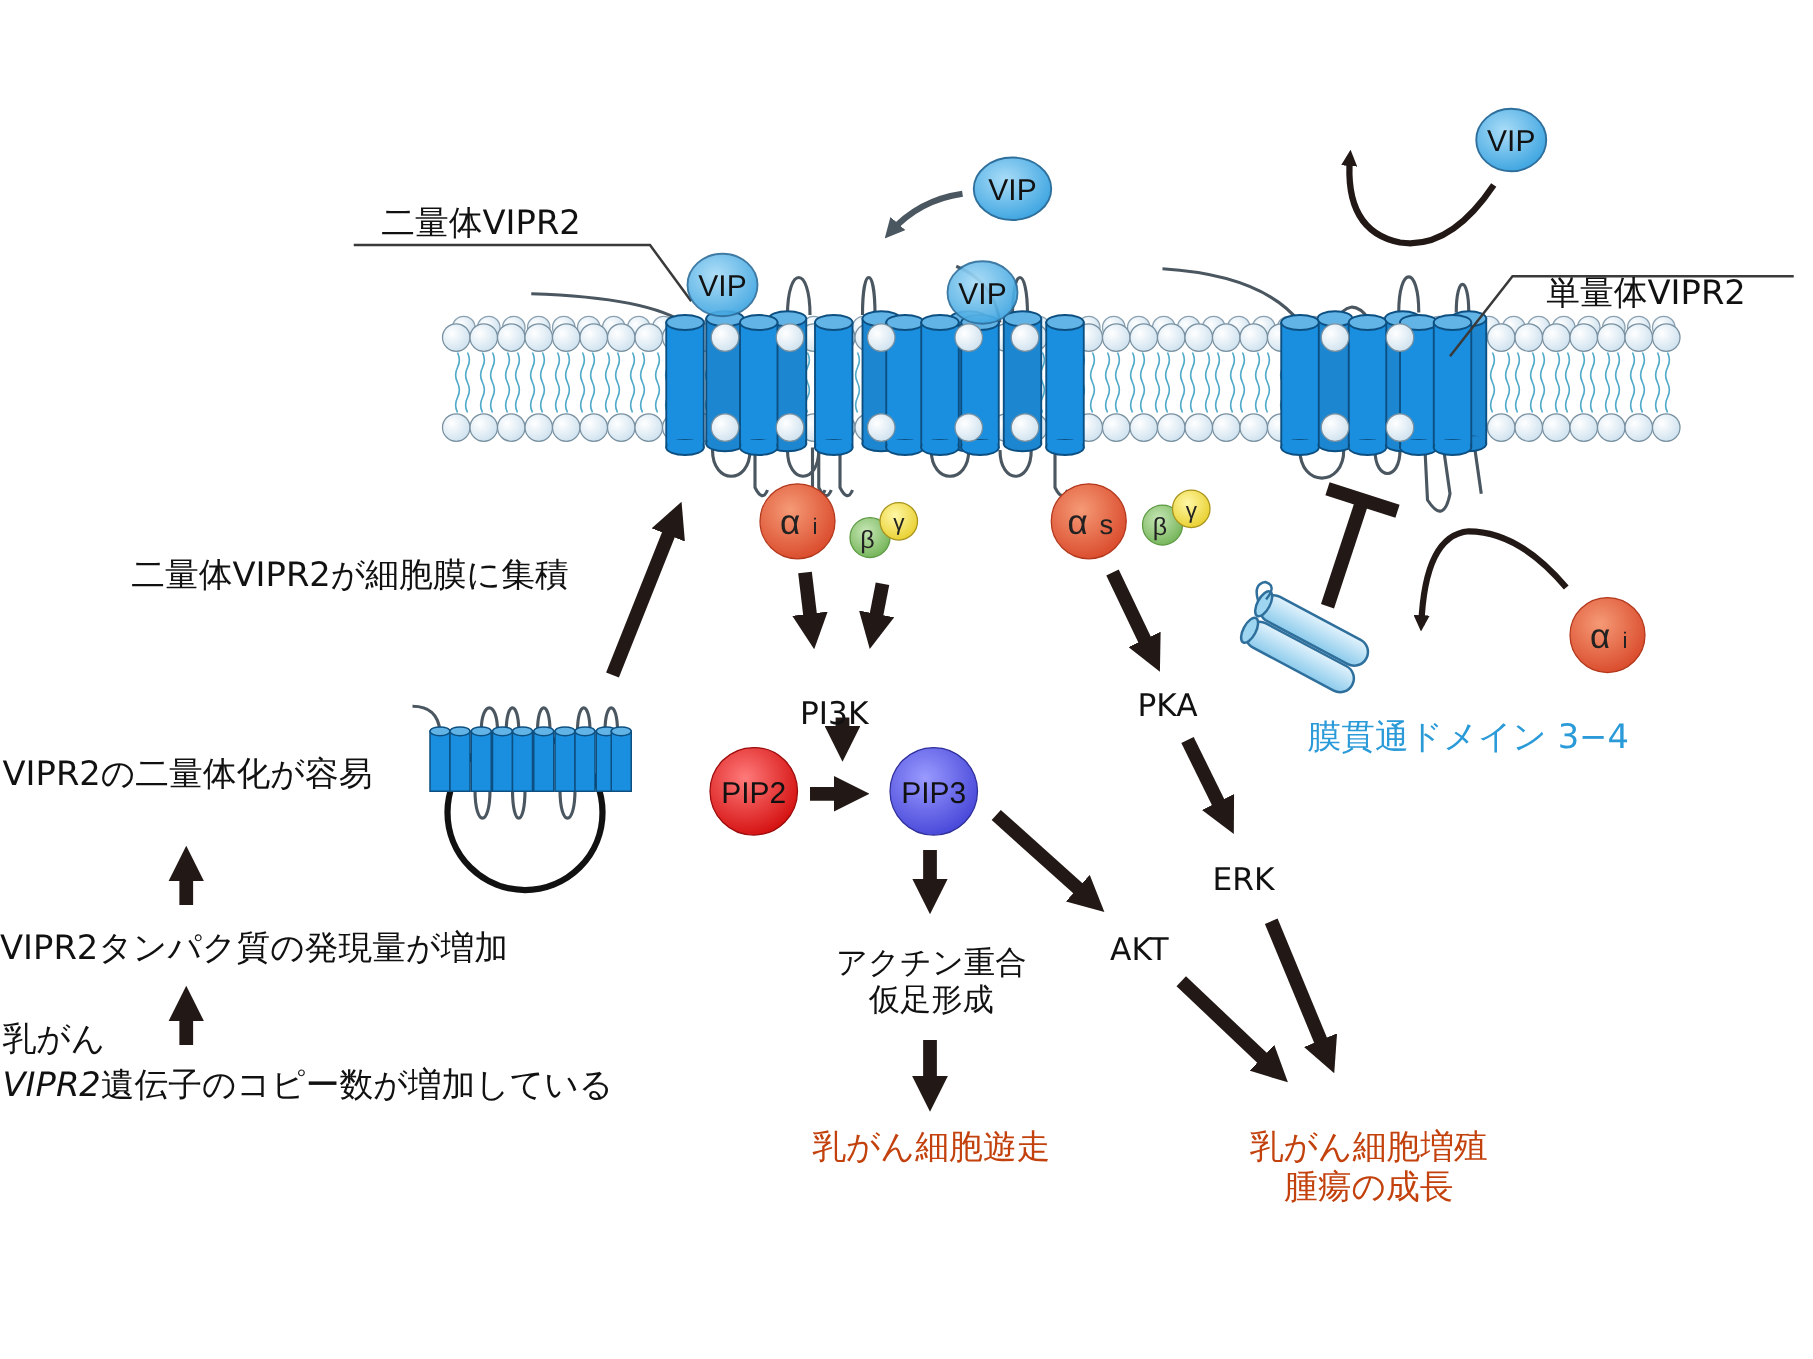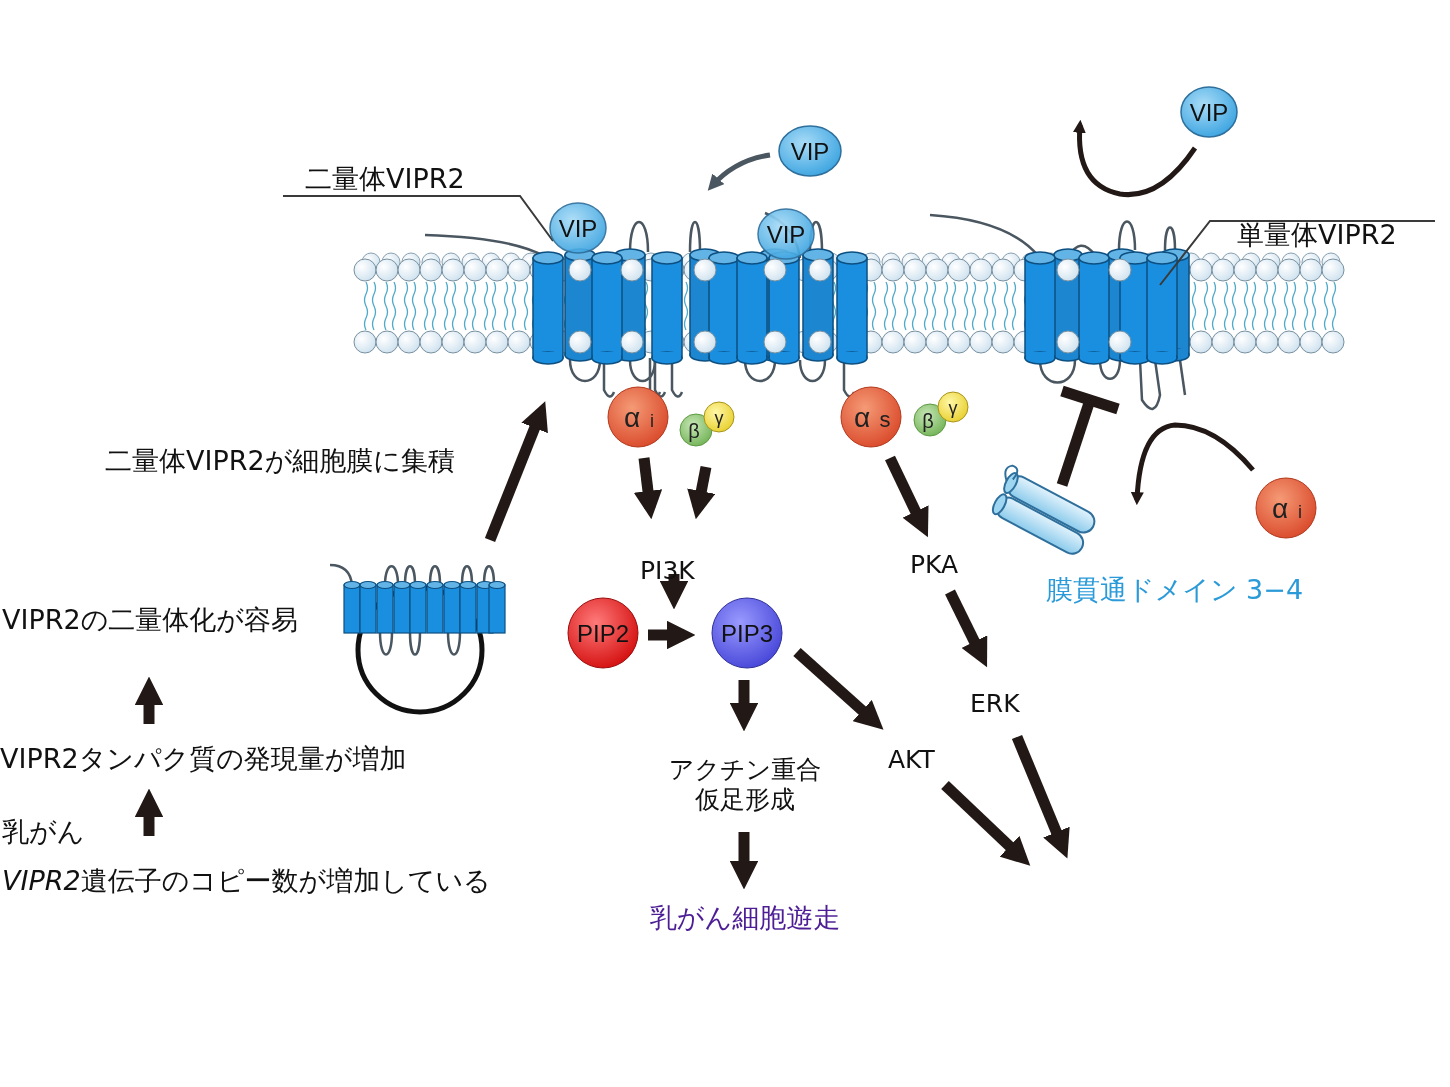--- a/index.html
+++ b/index.html
@@ -2,21 +2,21 @@
 <html><head>
 <meta charset="utf-8">
 <style>
   html, body { margin:0; padding:0; background:#ffffff; }
   body { width:1450px; height:1087px; position:relative; overflow:hidden;
          font-family: "DejaVu Sans", "Liberation Sans", sans-serif; }
   #diagram { position:absolute; left:0; top:0; width:1450px; height:1087px; }
   .lbl { position:absolute; white-space:nowrap; color:#111; line-height:1.2; }
   .lbl-lg { font-size:27px; }
   .lbl-md { font-size:25px; }
-  .red { color:#4c1d95; }
+  .red { color:#c2410c; }
   .blue { color:#2a9ad8; }
   .center { text-align:center; }
   .it { font-style:italic; }
   svg text { font-family: "Liberation Sans", "DejaVu Sans", sans-serif; }
 </style>
 </head>
 <body>
 
 <svg id="diagram" viewBox="0 0 1450 1087" xmlns="http://www.w3.org/2000/svg">
   <defs>
@@ -621,19 +621,21 @@
 <div class="lbl lbl-md center" style="left:655px; top:755px; width:180px;">
   <div>アクチン重合</div>
   <div>仮足形成</div>
 </div>
 
 <div class="lbl lbl-lg center red" style="left:625px; top:902px; width:240px;">
   <div>乳がん細胞遊走</div>
 </div>
 
 <div class="lbl lbl-lg center red" style="left:975px; top:902px; width:240px;">
+  <div>乳がん細胞増殖</div>
+  <div>腫瘍の成長</div>
 </div>
 
 <div class="lbl lbl-lg" style="left:105px; top:445px;">二量体VIPR2が細胞膜に集積</div>
 <div class="lbl lbl-lg" style="left:2px; top:604px;">VIPR2の二量体化が容易</div>
 <div class="lbl lbl-lg" style="left:0; top:743px;">VIPR2タンパク質の発現量が増加</div>
 <div class="lbl lbl-lg" style="left:2px; top:816px;">乳がん</div>
-<div class="lbl lbl-lg" style="left:2px; top:853px;margin-top:12px;"><span class="it">VIPR2</span><span>遺伝子のコピー数が増加している</span></div>
+<div class="lbl lbl-lg" style="left:2px; top:853px;"><span class="it">VIPR2</span><span>遺伝子のコピー数が増加している</span></div>
 
 </body></html>

